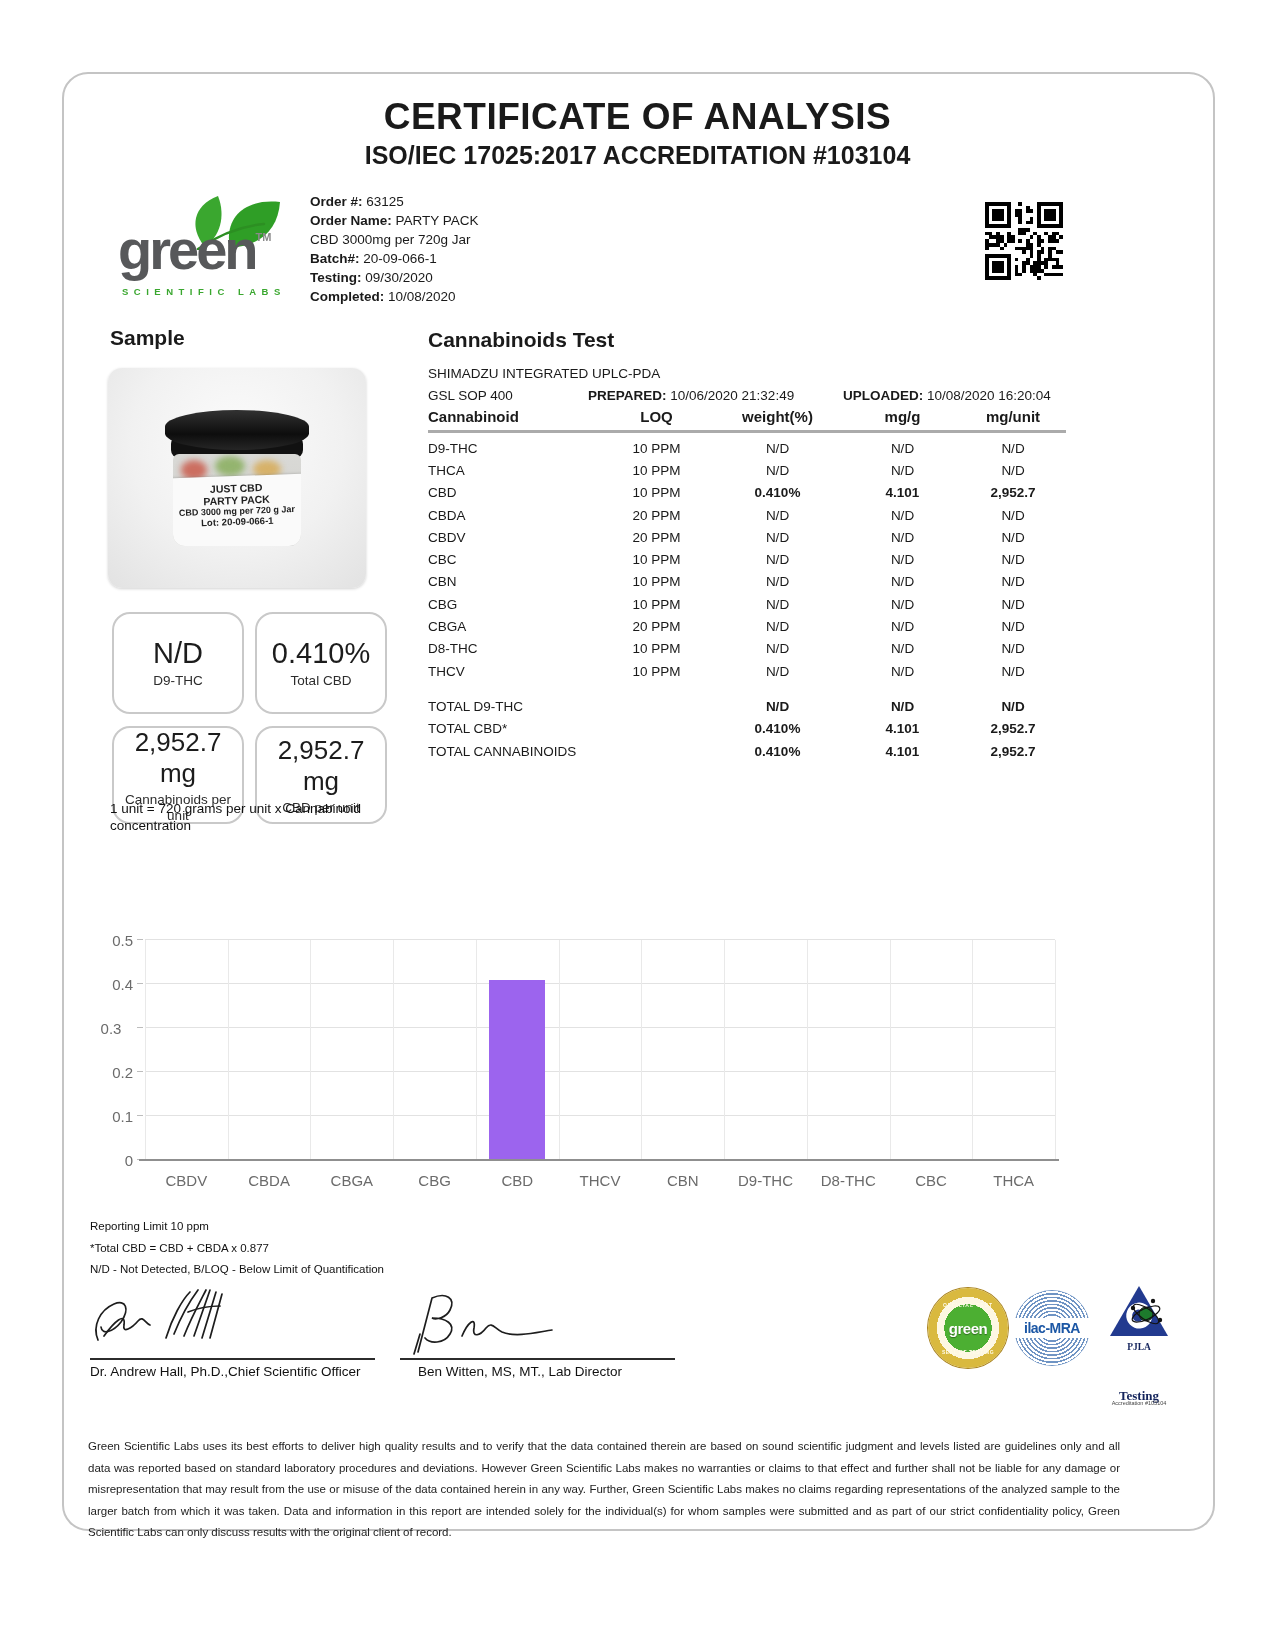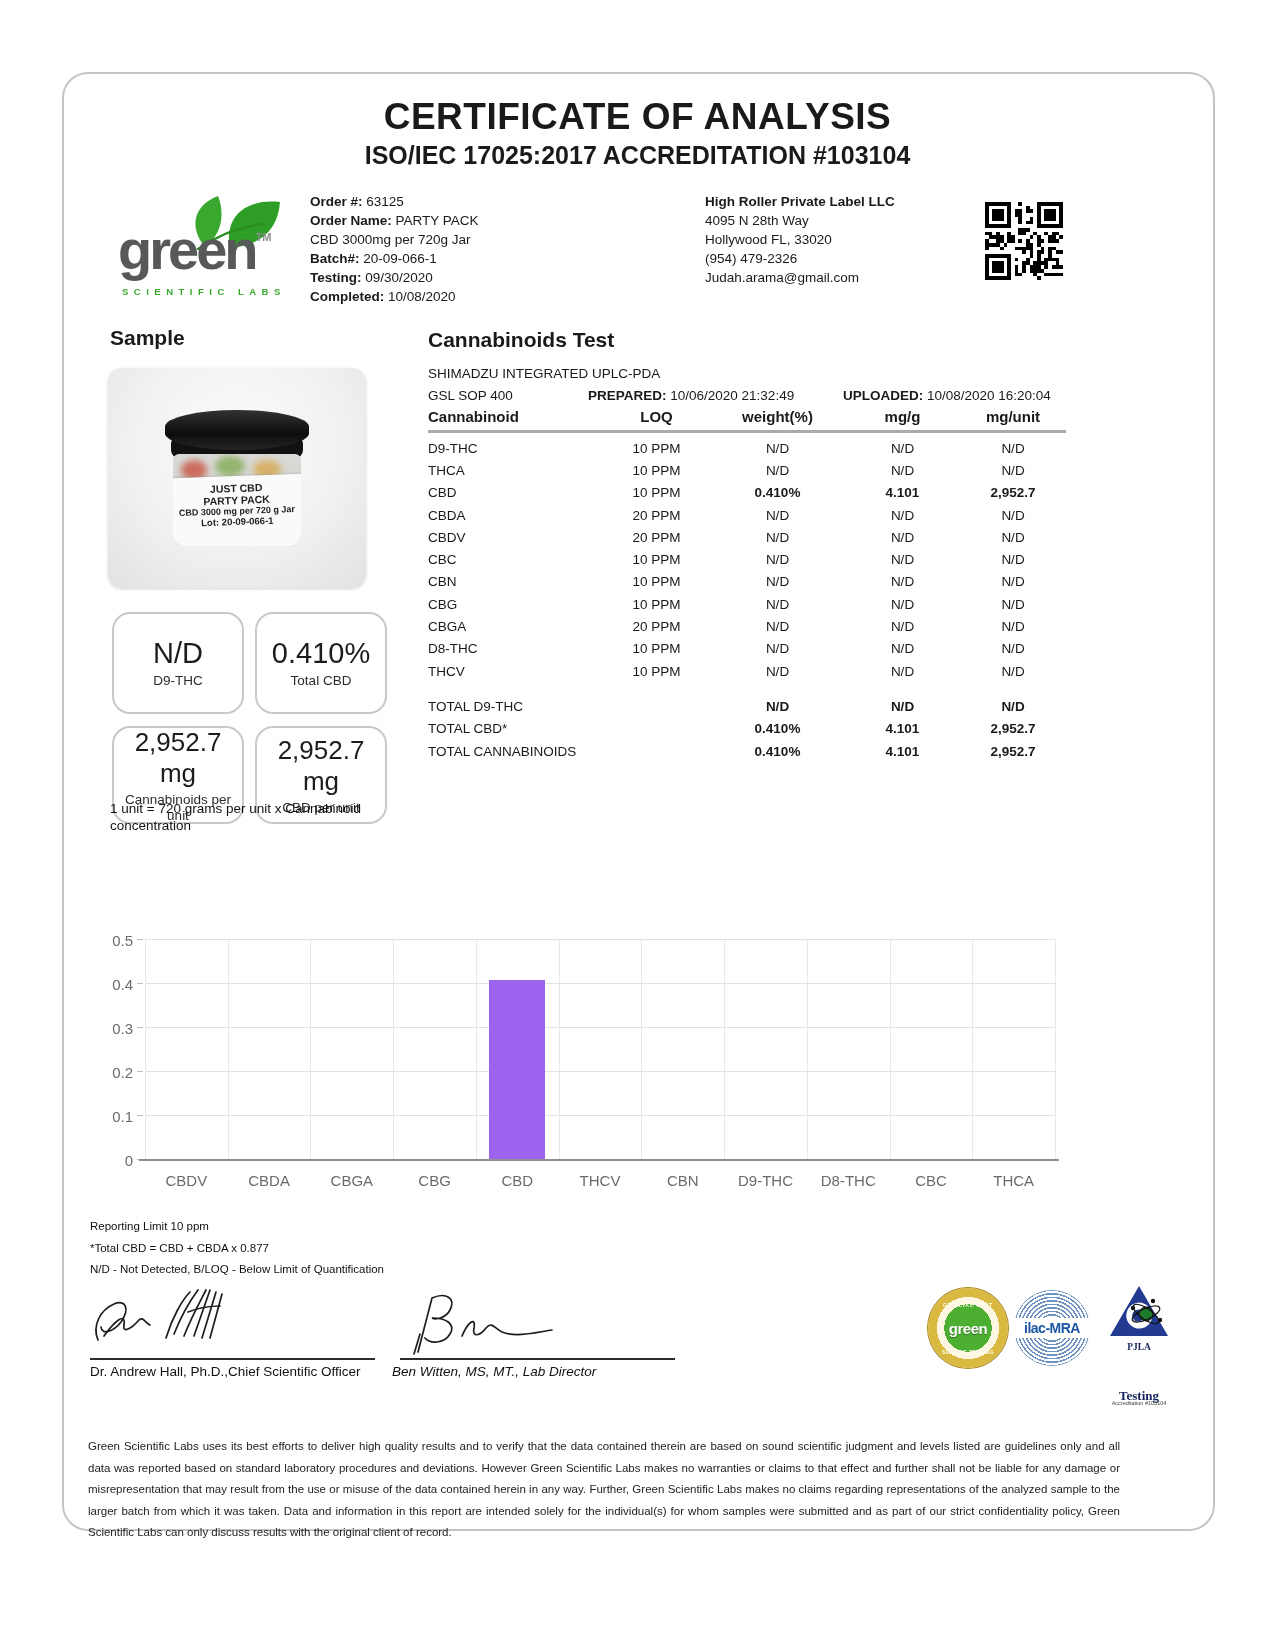--- a/index.html
+++ b/index.html
@@ -91,21 +91,21 @@
   .footnotes{left:90px;top:1216px;font-size:11.5px;line-height:21.5px;color:#111;}
 
   
   .sig-svg1{left:88px;top:1278px;width:240px;height:78px;}
   .sig-svg2{left:400px;top:1290px;width:200px;height:66px;}
   .sig-line{height:0;border-top:2px solid #2c2c2c;}
   .sig-line1{left:90px;top:1358px;width:285px;}
   .sig-line2{left:400px;top:1358px;width:275px;}
   .sig-name{font-size:13.5px;color:#111;top:1364px;}
   .sig-name1{left:90px;}
-  .sig-name2{left:392px;font-style:italic;}
+  .sig-name2{left:418px;}
 
   .contact{left:685px;top:1296px;width:240px;text-align:center;line-height:18px;}
   .contact-company{font-size:14.5px;font-weight:bold;}
   .contact-line{font-size:13px;}
 
   
   .seal{left:928px;top:1288px;width:80px;height:80px;border-radius:50%;
         background:radial-gradient(circle,#4CAF32 0 42%,#fdf7e2 42% 55%,#d9b93f 55% 78%,#b98f2a 78% 100%);
         box-shadow:0 0 0 1px #a8821f;display:flex;align-items:center;justify-content:center;position:absolute;}
   .seal-inner{color:#fff;font-size:15px;font-weight:bold;letter-spacing:-.5px;text-shadow:0 1px 1px rgba(0,0,0,.4);}
@@ -143,27 +143,20 @@
 
   <div class="info-block order-block abs">
     <div><span class="lbl">Order #:</span> <span>63125</span></div>
     <div><span class="lbl">Order Name:</span> <span>PARTY PACK</span></div>
     <div>CBD 3000mg per 720g Jar</div>
     <div><span class="lbl">Batch#:</span> <span>20-09-066-1</span></div>
     <div><span class="lbl">Testing:</span> <span>09/30/2020</span></div>
     <div><span class="lbl">Completed:</span> <span>10/08/2020</span></div>
   </div>
 
-  <div class="info-block client-block abs">
-    <div class="lbl">High Roller Private Label LLC</div>
-    <div>4095 N 28th Way</div>
-    <div>Hollywood FL, 33020</div>
-    <div>(954) 479-2326</div>
-    <div>Judah.arama@gmail.com</div>
-  </div>
 
   <svg class="qr abs" viewBox="0 0 21 21" shape-rendering="crispEdges">
       <rect x="0" y="0" width="21" height="21" fill="#fff"></rect>
       <rect x="0" y="0" width="7" height="7" fill="#000"></rect>
       <rect x="1" y="1" width="5" height="5" fill="#fff"></rect>
       <rect x="2" y="2" width="3" height="3" fill="#000"></rect>
       <rect x="14" y="0" width="7" height="7" fill="#000"></rect>
       <rect x="15" y="1" width="5" height="5" fill="#fff"></rect>
       <rect x="16" y="2" width="3" height="3" fill="#000"></rect>
       <rect x="0" y="14" width="7" height="7" fill="#000"></rect>
@@ -446,21 +439,21 @@
   <div class="plot abs">
       <div class="ytick" style="bottom: calc(0% - 9px);">0</div>
       <div class="ydash" style="bottom: 0%;"></div>
       <div class="hgrid" style="bottom: 20%;"></div>
       <div class="ytick" style="bottom: calc(20% - 9px);">0.1</div>
       <div class="ydash" style="bottom: 20%;"></div>
       <div class="hgrid" style="bottom: 40%;"></div>
       <div class="ytick" style="bottom: calc(40% - 9px);">0.2</div>
       <div class="ydash" style="bottom: 40%;"></div>
       <div class="hgrid" style="bottom: 60%;"></div>
-      <div class="ytick" style="bottom: calc(60% - 9px);">0.3</div>
+      <div class="ytick" style="bottom: calc(60% - 9px); text-align: center;">0.3</div>
       <div class="ydash" style="bottom: 60%;"></div>
       <div class="hgrid" style="bottom: 80%;"></div>
       <div class="ytick" style="bottom: calc(80% - 9px);">0.4</div>
       <div class="ydash" style="bottom: 80%;"></div>
       <div class="hgrid" style="bottom: 100%;"></div>
       <div class="ytick" style="bottom: calc(100% - 9px);">0.5</div>
       <div class="ydash" style="bottom: 100%;"></div>
       <div class="vgrid" style="left: 0%;"></div>
       <div class="vgrid" style="left: 9.09091%;"></div>
       <div class="vgrid" style="left: 18.1818%;"></div>

